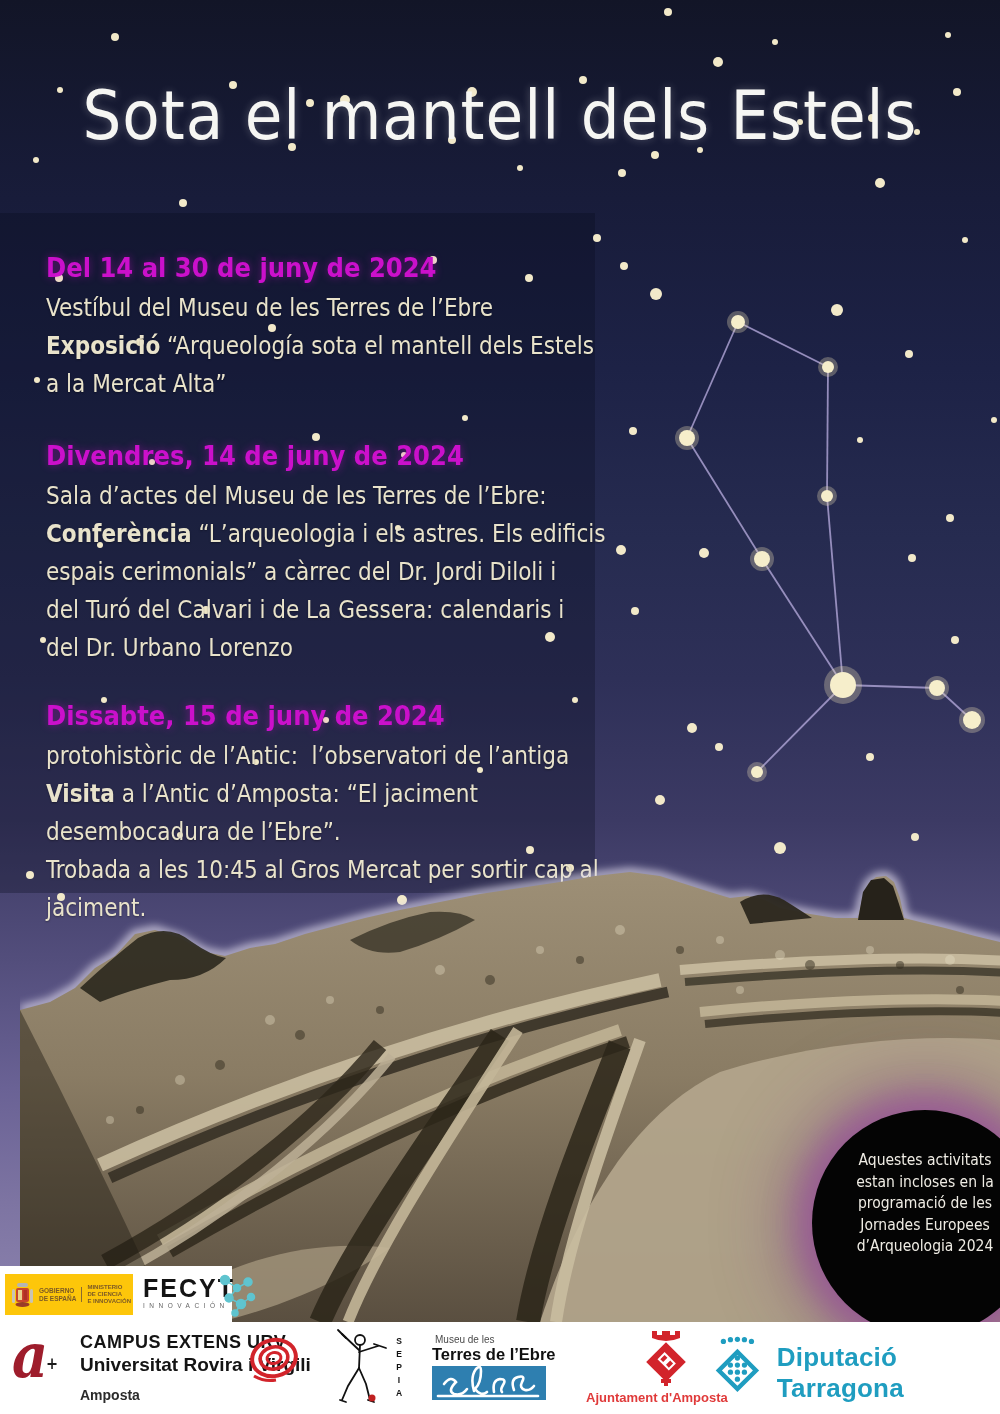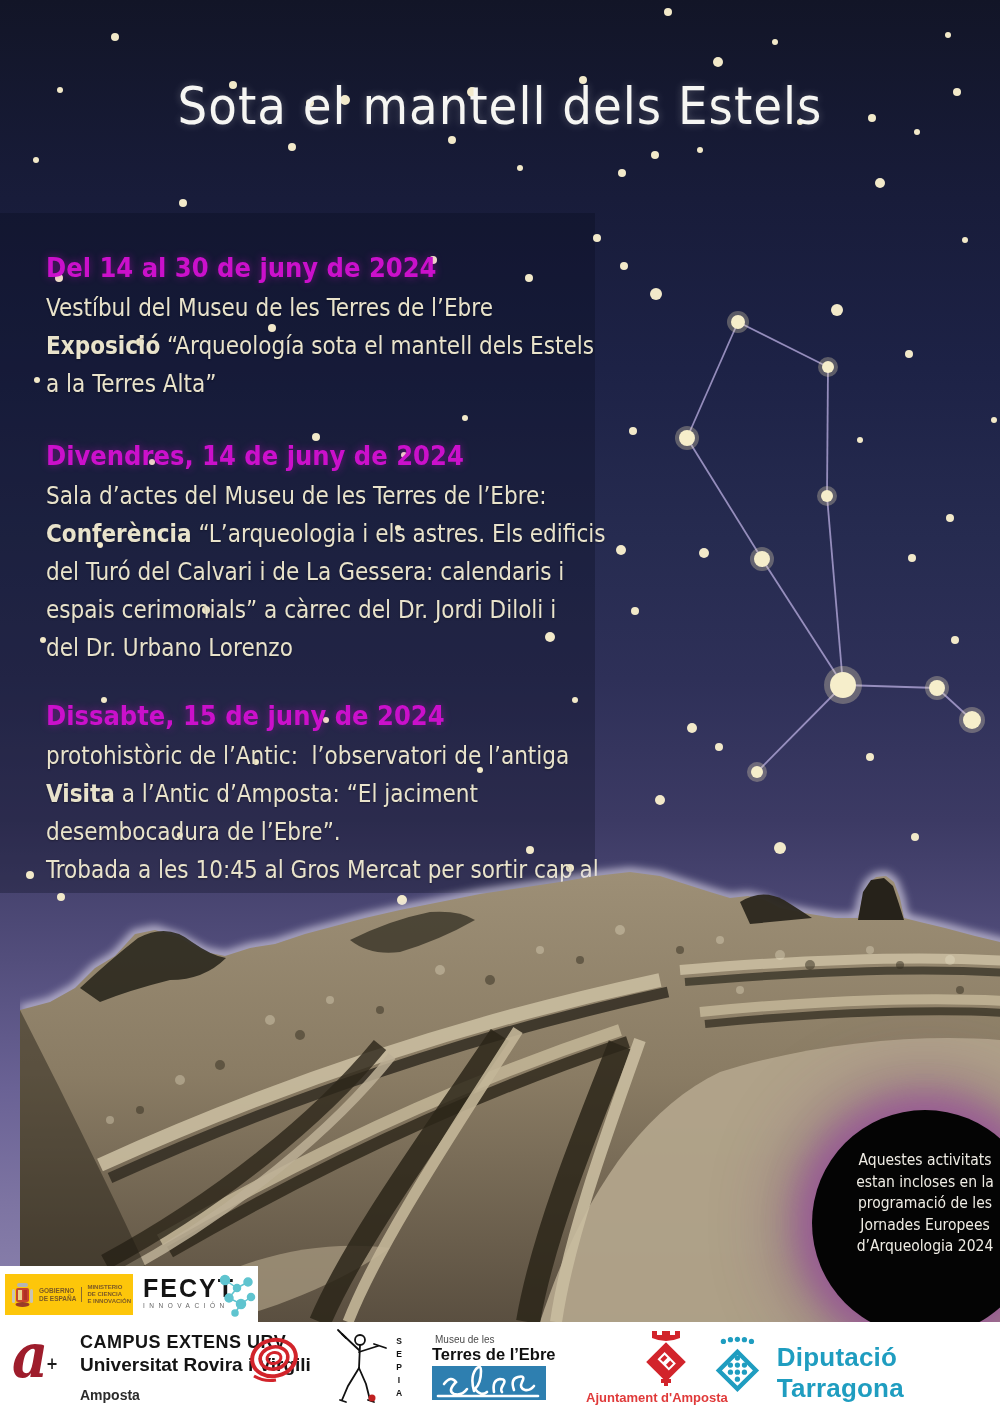--- a/index.html
+++ b/index.html
@@ -12,40 +12,40 @@
       #2e3058 48%, #3c3a64 58%, #534e7c 68%, #6a6295 77%,
       #7d74a2 85%, #8d84af 94%, #8f86b1 100%);
   }
   
   .backdrop{position:absolute;left:0;top:213px;width:595px;height:680px;
     background:rgba(7,9,26,0.30);}
   svg{display:block}
   .skyart{position:absolute;left:0;top:0;}
   
   .title{position:absolute;left:0;top:76px;width:100%;text-align:center;
-    font-size:52px;font-weight:500;letter-spacing:1px;color:#f6f6f3;
+    font-size:68px;font-weight:500;letter-spacing:1px;color:#f6f6f3;
     text-shadow:0 0 8px rgba(255,255,255,0.25);}
   
   .section{position:absolute;left:46px;width:560px;}
   .s1{top:252px}.s2{top:440px}.s3{top:700px}
   .heading{font-size:27px;font-weight:bold;color:#cb10cb;margin:0 0 6px 0;
     text-shadow:0 0 9px rgba(203,16,203,0.45);white-space:pre;}
   .line{font-size:24px;color:#e9e3cb;margin:0;line-height:38px;white-space:pre;
     text-shadow:0 1px 2px rgba(0,0,0,0.35);}
   .line b{font-weight:bold;}
   
   .photo{position:absolute;left:0;top:860px;width:1000px;height:462px;overflow:hidden;padding-left:20px;}
   
   .badge{position:absolute;left:812px;top:250px;width:226px;height:226px;border-radius:50%;
     background:#040404;
     box-shadow:0 0 30px 16px rgba(150,64,160,0.55), 0 0 70px 30px rgba(110,40,120,0.35);}
   .badge-text{position:absolute;left:14px;top:40px;width:198px;text-align:center;
     font-size:15.5px;line-height:21.5px;color:#efece4;}
   
-  .band1{position:absolute;left:0;top:1266px;width:258px;height:56px;background:#ffffff;}
+  .band1{position:absolute;left:0;top:1266px;width:232px;height:56px;background:#ffffff;}
   .band2{position:absolute;left:0;top:1322px;width:1000px;height:92px;background:#ffffff;}
   .gob{position:absolute;left:5px;top:8px;width:128px;height:41px;background:#fdc60a;display:flex;align-items:center;}
   .gob .texts{font-family:"Liberation Sans",sans-serif;color:#7c5a26;font-weight:bold;}
   .gob .t1{font-size:6.5px;line-height:7.5px;border-right:1px solid #8a6a30;padding-right:5px;margin-right:5px;}
   .gob .t2{font-size:6px;line-height:7px;}
   .fecyt{position:absolute;left:143px;top:10px;}
   .fecyt .name{font-family:"Liberation Sans",sans-serif;font-weight:bold;font-size:25px;letter-spacing:2px;color:#141414;line-height:24px;}
   .fecyt .sub{font-family:"Liberation Sans",sans-serif;font-size:6.5px;letter-spacing:4.5px;color:#666;margin-top:2px;}
   .molecule{position:absolute;left:215px;top:4px;}
   
@@ -186,38 +186,39 @@
       </g>
     </g>
   </svg>
 
   <div class="title">Sota el mantell dels Estels</div>
 
   <div class="section s1">
     <p class="heading">Del 14 al 30 de juny de 2024</p>
     <p class="line">Vestíbul del Museu de les Terres de l’Ebre</p>
     <p class="line"><b>Exposició</b><span> “Arqueología sota el mantell dels Estels</span></p>
-    <p class="line">a la Terres Alta”</p>
+    <p class="line">a la Mercat Alta”</p>
   </div>
 
   <div class="section s2">
     <p class="heading">Divendres, 14 de juny de 2024</p>
     <p class="line">Sala d’actes del Museu de les Terres de l’Ebre:</p>
     <p class="line"><b>Conferència</b><span> “L’arqueologia i els astres. Els edificis</span></p>
+    <p class="line">espais cerimonials” a càrrec del Dr. Jordi Diloli i</p>
     <p class="line">del Turó del Calvari i de La Gessera: calendaris i</p>
-    <p class="line">espais cerimonials” a càrrec del Dr. Jordi Diloli i</p>
     <p class="line">del Dr. Urbano Lorenzo</p>
   </div>
 
   <div class="section s3">
     <p class="heading">Dissabte, 15 de juny de 2024</p>
     <p class="line">protohistòric de l’Antic:  l’observatori de l’antiga</p>
     <p class="line"><b>Visita</b><span> a l’Antic d’Amposta: “El jaciment</span></p>
     <p class="line">desembocadura de l’Ebre”.</p>
     <p class="line">Trobada a les 10:45 al Gros Mercat per sortir cap al</p>
+    <p class="line">jaciment.</p>
   </div>
 
   <div class="photo">
     <svg width="1000" height="462" viewBox="0 0 1000 462">
       <defs>
         <linearGradient id="hillg" x1="0" y1="0" x2="0" y2="1">
           <stop offset="0" stop-color="#9d8f76"></stop>
           <stop offset="0.45" stop-color="#8a7c64"></stop>
           <stop offset="1" stop-color="#5a4f40"></stop>
         </linearGradient>

